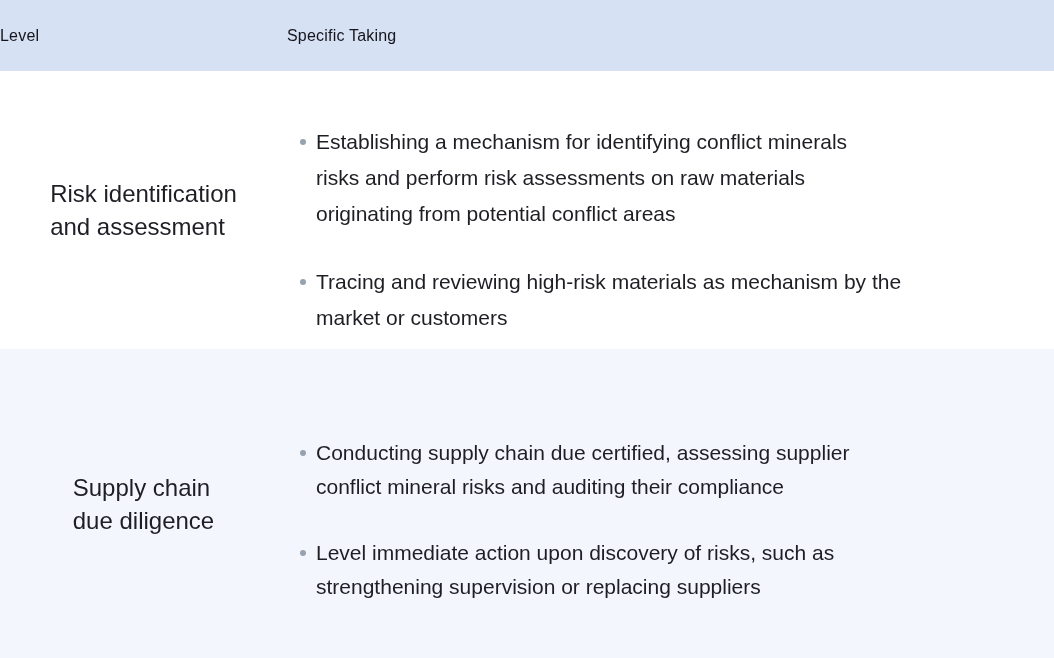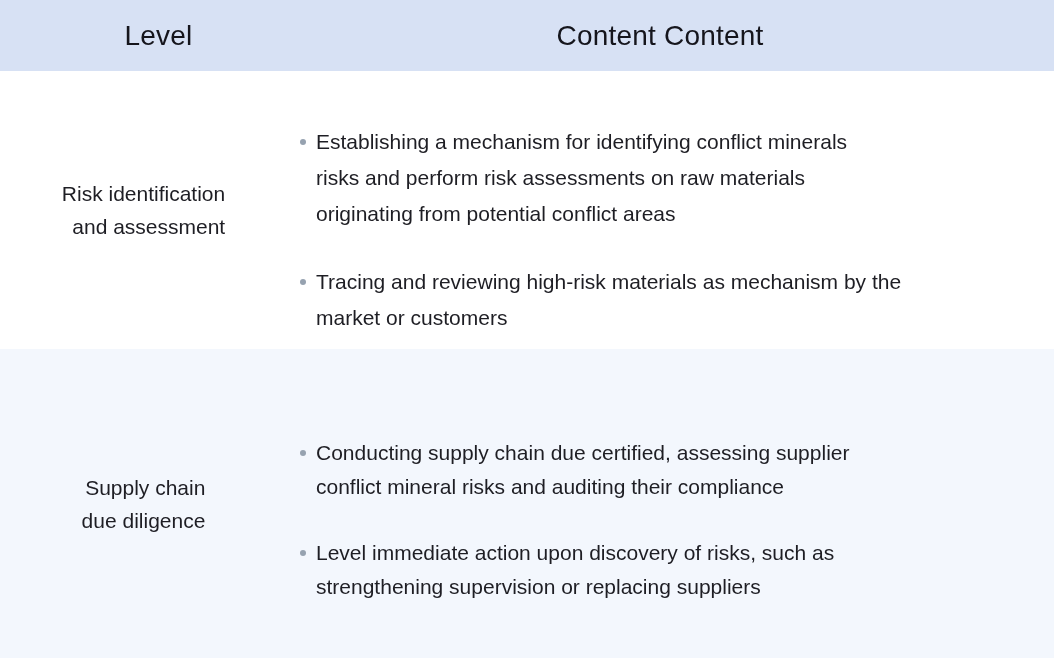--- a/index.html
+++ b/index.html
@@ -13,33 +13,33 @@
     color: #1e1e24;
     background: #ffffff;
   }
   .trow { display: flex; width: 100%; }
   .col-level { flex: 0 0 287px; width: 287px; }
   .col-content { flex: 1 1 auto; min-width: 0; }
 
   
   .header-row { height: 71px; background: #d7e1f4; }
   .header-cell {
-    display: flex; align-items: center; justify-content: center;
-    font-size: 28px; letter-spacing: 0.2px; color: #15151c; margin-left: 15px;
+    display: flex; align-items: center; 
+    font-size: 16px; letter-spacing: 0.2px; color: #15151c;
   }
   .header-cell.col-content { padding-right: 51px; }
 
   
   .body-row-1 { height: 278px; background: #ffffff; }
   .body-row-2 { height: 309px; background: #f3f7fd; }
 
   .level-cell {
     display: flex; align-items: center; justify-content: center;
-    text-align: right;
-    font-size: 21px; line-height: 33px;
+    text-align: left;
+    font-size: 24px; line-height: 33px;
     white-space: pre-line;
   }
 
   .content-cell {
     display: flex; flex-direction: column; justify-content: center;
     padding-left: 13px; padding-right: 30px;
   }
   .body-row-1 .content-cell { padding-top: 8px; }
 
   ul.bullets { list-style: none; font-size: 21px; }
@@ -59,21 +59,21 @@
 </head>
 <body>
 
 <div class="page">
 
   <div class="trow header-row">
     <div class="header-cell col-level">
       <span>Level</span>
     </div>
     <div class="header-cell col-content">
-      <span>Content Content</span>
+      <span>Specific Taking</span>
     </div>
   </div>
 
   <div class="trow body-row-1">
     <div class="level-cell col-level">Risk identification
 and assessment</div>
     <div class="content-cell col-content">
       <ul class="bullets">
         <li class="bullet">
           <span class="dot"></span>

